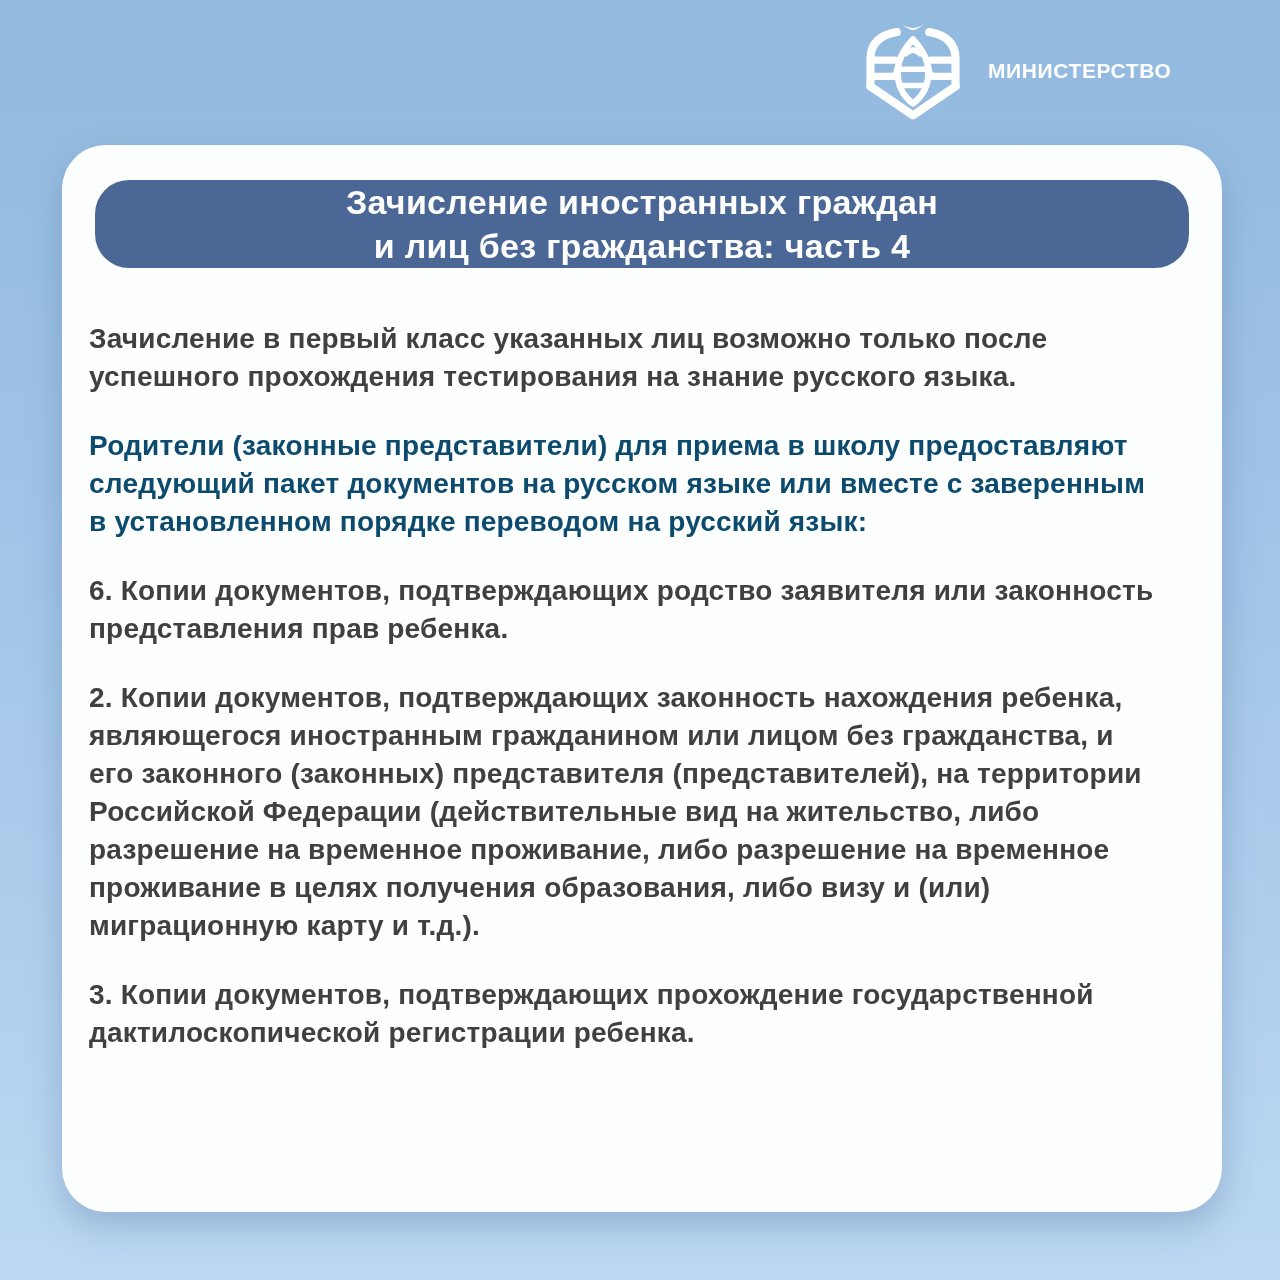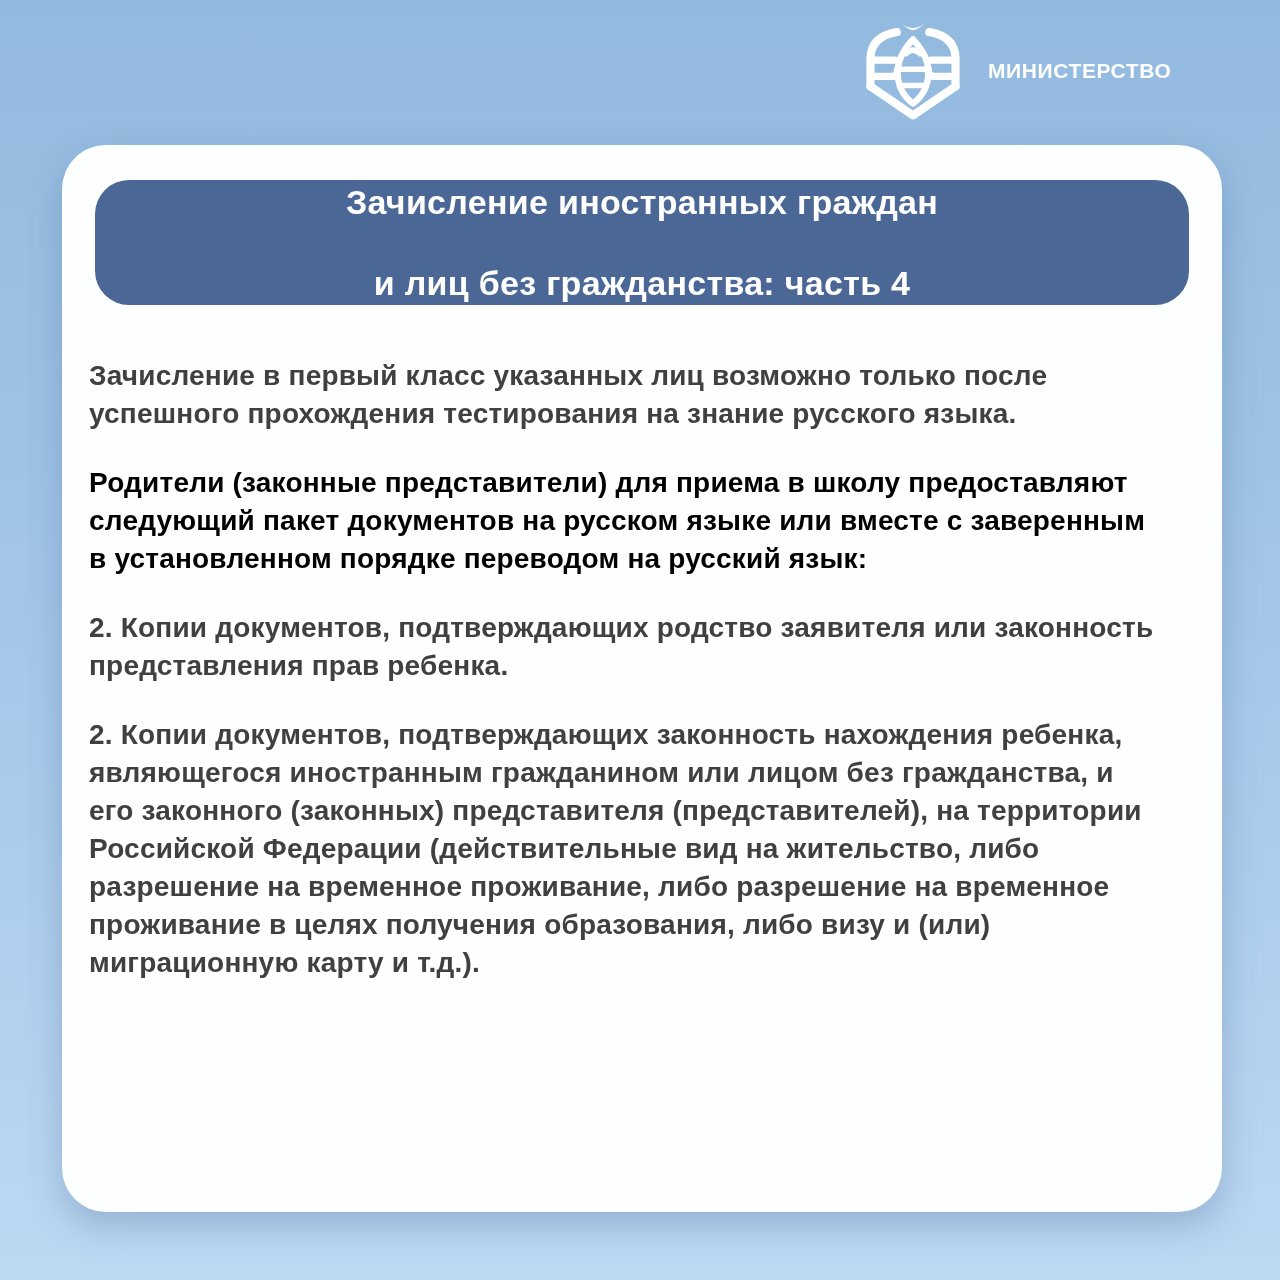--- a/index.html
+++ b/index.html
@@ -36,21 +36,21 @@
   .card {
     position: absolute;
     left: 62px; top: 145px;
     width: 1160px; height: 1067px;
     background: #fdfefe;
     border-radius: 44px;
     box-shadow: 0 14px 34px rgba(62, 96, 138, 0.30);
   }
   .banner {
     margin: 35px 33px 0 33px;
-    height: 125px;
+    height: 88px;
     background: #4a6795;
     border-radius: 34px;
     display: flex;
     flex-direction: column;
     align-items: center;
     justify-content: space-between;
   }
   .banner-line {
     display: block;
     color: #ffffff;
@@ -65,21 +65,21 @@
     padding: 52px 62px 0 27px;
   }
   .para {
     font-weight: bold;
     font-size: 28px;
     line-height: 38px;
     color: #404040;
     letter-spacing: 0.2px;
   }
   .para + .para { margin-top: 31px; }
-  .para.accent { color: #000000; }
+  .para.accent { color: #0c4a6e; }
 </style>
 </head>
 <body>
 
 <div class="stage">
 
   <div class="brand">
     <svg class="brand-logo" viewBox="0 0 120 126" xmlns="http://www.w3.org/2000/svg" aria-hidden="true">
       <g stroke="#ffffff" fill="none" stroke-linecap="round" stroke-linejoin="round">
 
@@ -109,18 +109,19 @@
   <div class="card">
 
     <div class="banner">
       <span class="banner-line">Зачисление иностранных граждан</span>
       <span class="banner-line">и лиц без гражданства: часть 4</span>
     </div>
 
     <div class="content">
       <p class="para">Зачисление в первый класс указанных лиц возможно только после успешного прохождения тестирования на знание русского языка.</p>
       <p class="para accent">Родители (законные представители) для приема в школу предоставляют следующий пакет документов на русском языке или вместе с заверенным в установленном порядке переводом на русский язык:</p>
-      <p class="para">2. Копии документов, подтверждающих родство заявителя или законность представления прав ребенка.</p>
+      <p class="para">6. Копии документов, подтверждающих родство заявителя или законность представления прав ребенка.</p>
       <p class="para">2. Копии документов, подтверждающих законность нахождения ребенка, являющегося иностранным гражданином или лицом без гражданства, и его законного (законных) представителя (представителей), на территории Российской Федерации (действительные вид на жительство, либо разрешение на временное проживание, либо разрешение на временное проживание в целях получения образования, либо визу и (или) миграционную карту и т.д.).</p>
+      <p class="para">3. Копии документов, подтверждающих прохождение государственной дактилоскопической регистрации ребенка.</p>
     </div>
 
   </div>
 </div>
 
 </body></html>

